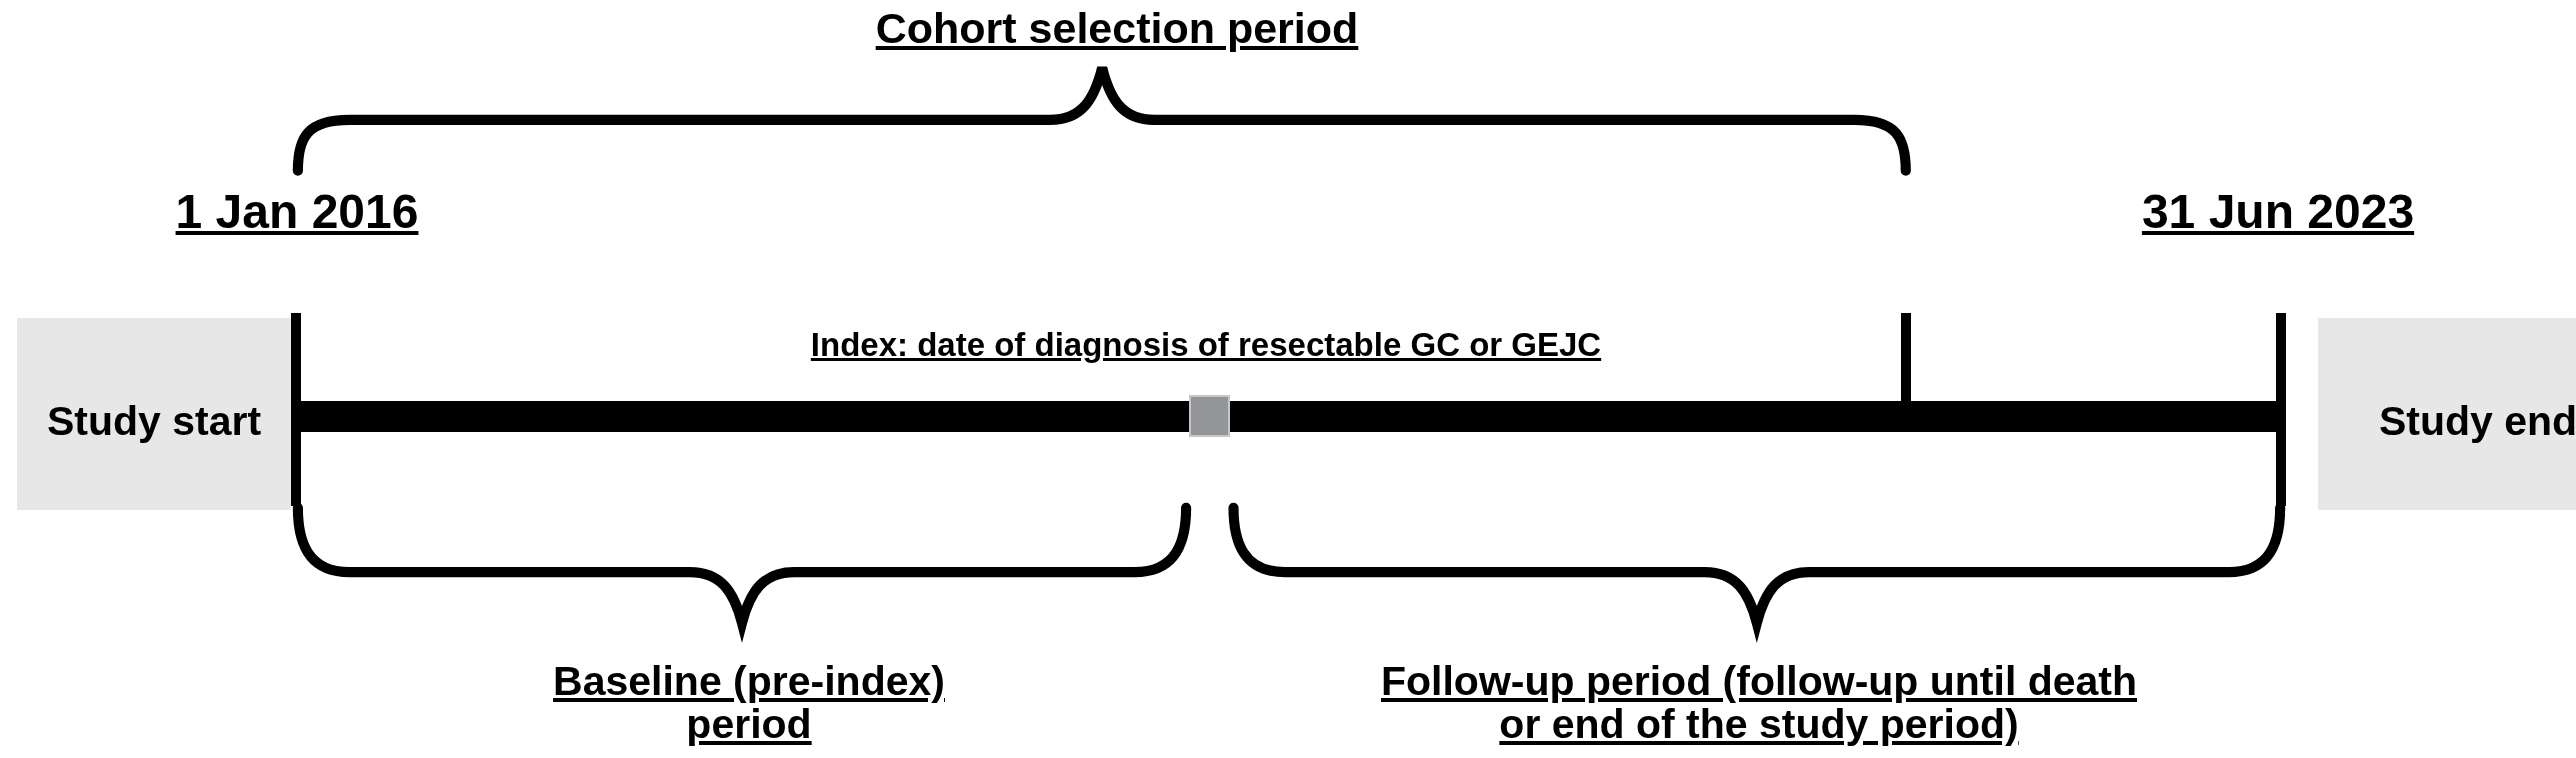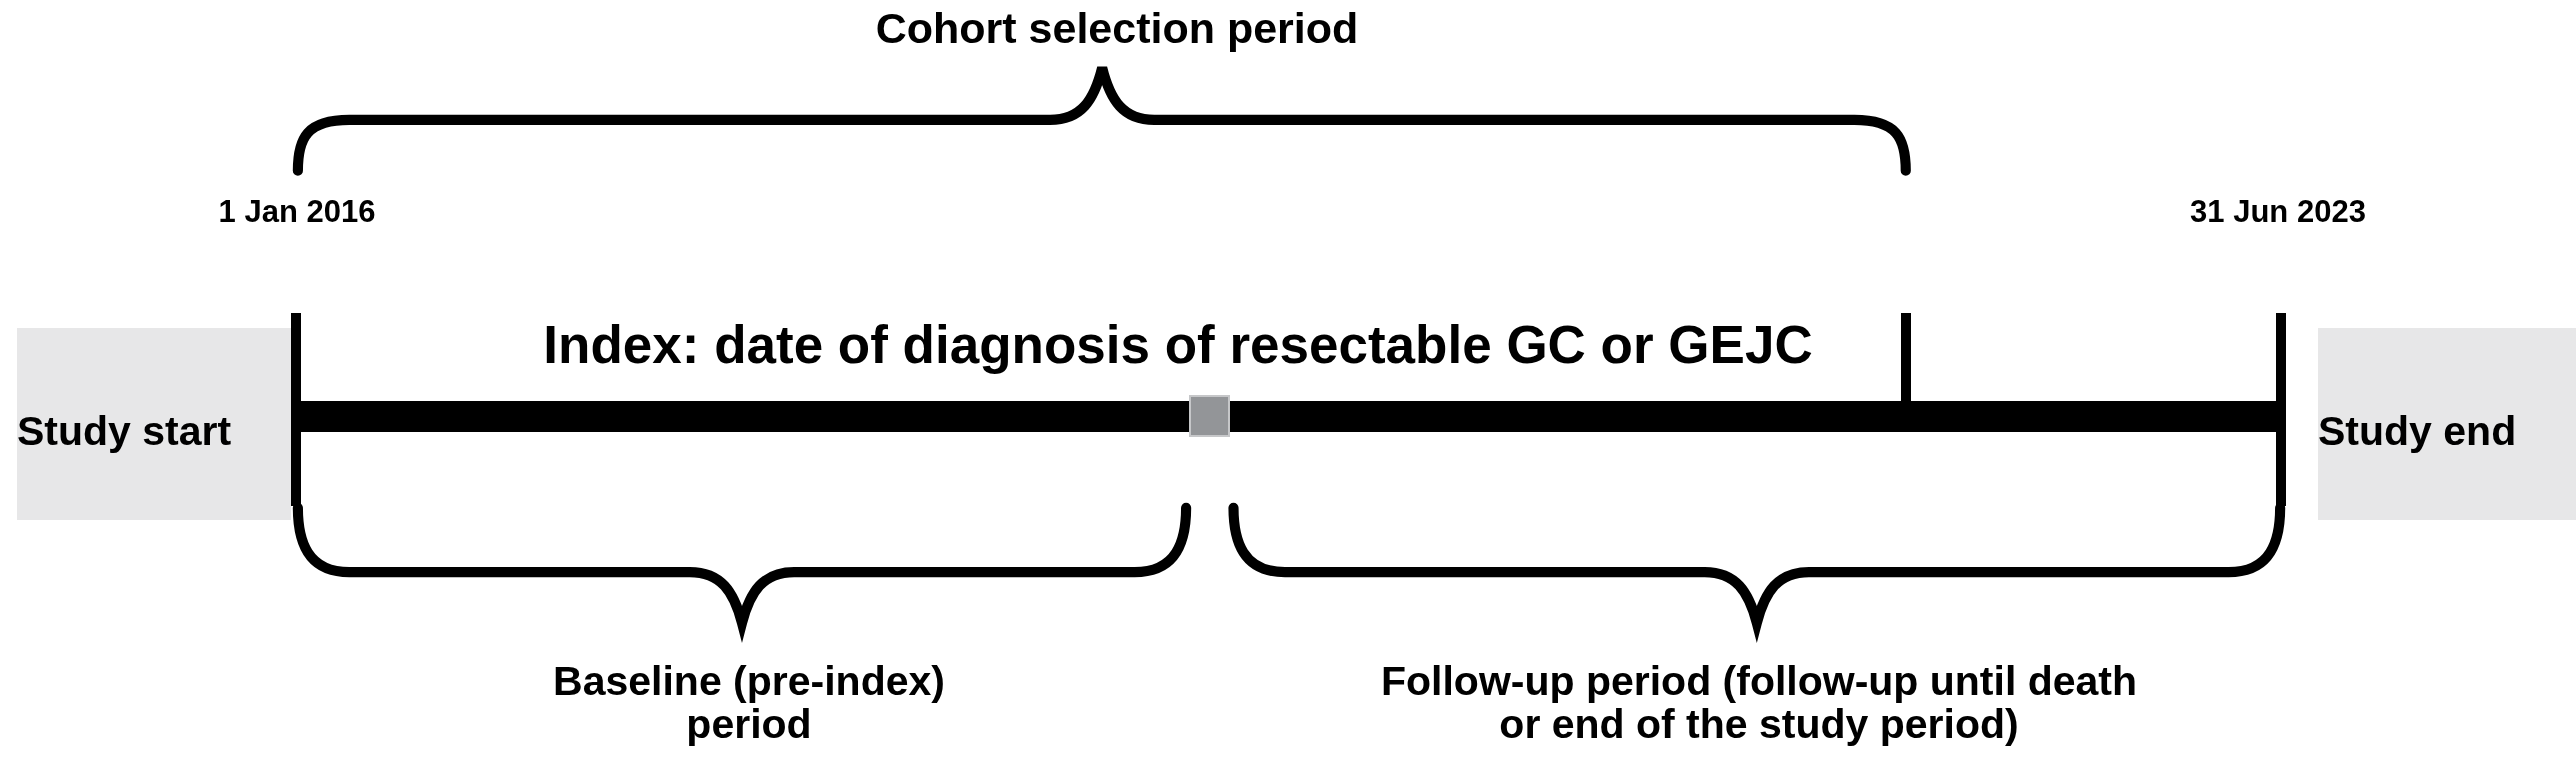--- a/index.html
+++ b/index.html
@@ -27,42 +27,44 @@
     stroke: var(--line, #000000);
     stroke-width: 15px;
     fill: none;
     stroke-linecap: round;
   }
   .centered {
     position: absolute;
     transform: translateX(-50%);
     white-space: nowrap;
     text-align: center;
+    text-decoration: underline;
   }
   .title {
     left: 1117px;
     top: 6.8px;
     font-size: 43px;
     line-height: 43px;
   }
   .date {
     top: 191px;
-    font-size: 31px;
+    font-size: 48px;
     line-height: 41px;
   }
   .date-2016 { left: 297px; }
   .date-2023 { left: 1906px; }
   .date-oct  { left: 2278px; }
   .endbox {
     position: absolute;
-    top: 328px;
+    top: 318px;
     height: 192px;
     background: var(--box-fill, #e7e7e8);
     display: flex;
     align-items: center;
+    justify-content: center;
     padding-top: 0;
     box-sizing: border-box;
   }
   .endbox span {
     font-size: 41px;
     line-height: 41px;
     white-space: nowrap;
     position: relative;
     top: 7.4px;
   }
@@ -79,23 +81,23 @@
   .tick-end     { left: 2276px; height: 193px; }
   .timeline-bar {
     position: absolute;
     left: 296px;
     top: 401px;
     width: 1986px;
     height: 30.5px;
     background: var(--line, #000000);
   }
   .index-label {
-    left: 1178px;
+    left: 1206px;
     top: 324px;
-    font-size: 53px;
+    font-size: 33px;
     line-height: 41px;
   }
   .index-marker {
     position: absolute;
     left: 1189px;
     top: 395px;
     width: 41px;
     height: 42px;
     box-sizing: border-box;
     background: var(--index-marker-fill, #939598);

